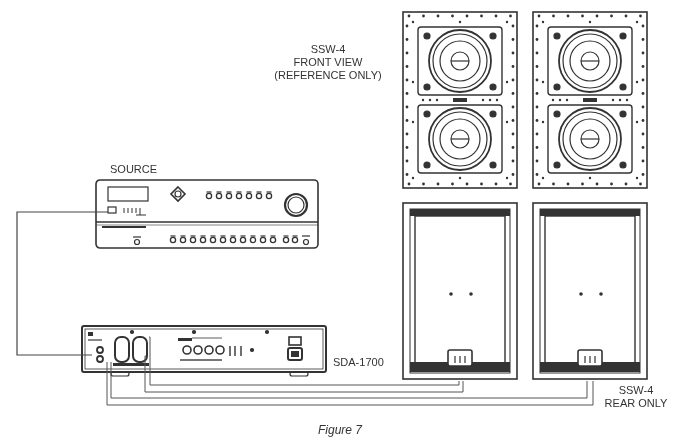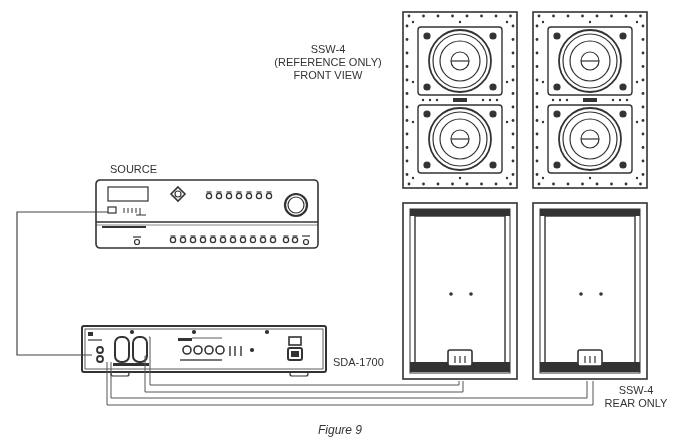--- a/index.html
+++ b/index.html
@@ -321,22 +321,22 @@
   <g stroke="#555" stroke-width="1">
     <polyline points="149,337 150,337 150,385 459,385 459,381"></polyline>
     <polyline points="146,356 145,356 145,392 463,392 463,381"></polyline>
     <polyline points="111,362 111,398 587,398 587,381"></polyline>
     <polyline points="107,362 107,405 593,405 593,381"></polyline>
   </g>
 </svg>
 
 <div class="lbl" style="left:268px; top:43px; width:120px;">
   <div>SSW-4</div>
+  <div>FRONT VIEW</div>
   <div>(REFERENCE ONLY)</div>
-  <div>FRONT VIEW</div>
 </div>
 <div class="lbl" style="left:110px; top:163px;">SOURCE</div>
 <div class="lbl" style="left:333px; top:356px;">SDA-1700</div>
 <div class="lbl" style="left:596px; top:384px; width:80px;">
   <div>SSW-4</div>
   <div>REAR ONLY</div>
 </div>
-<div class="lbl caption" style="left:318px; top:424px;">Figure 9</div>
+<div class="lbl caption" style="left:318px; top:424px;">Figure 7</div>
 
 </body></html>

